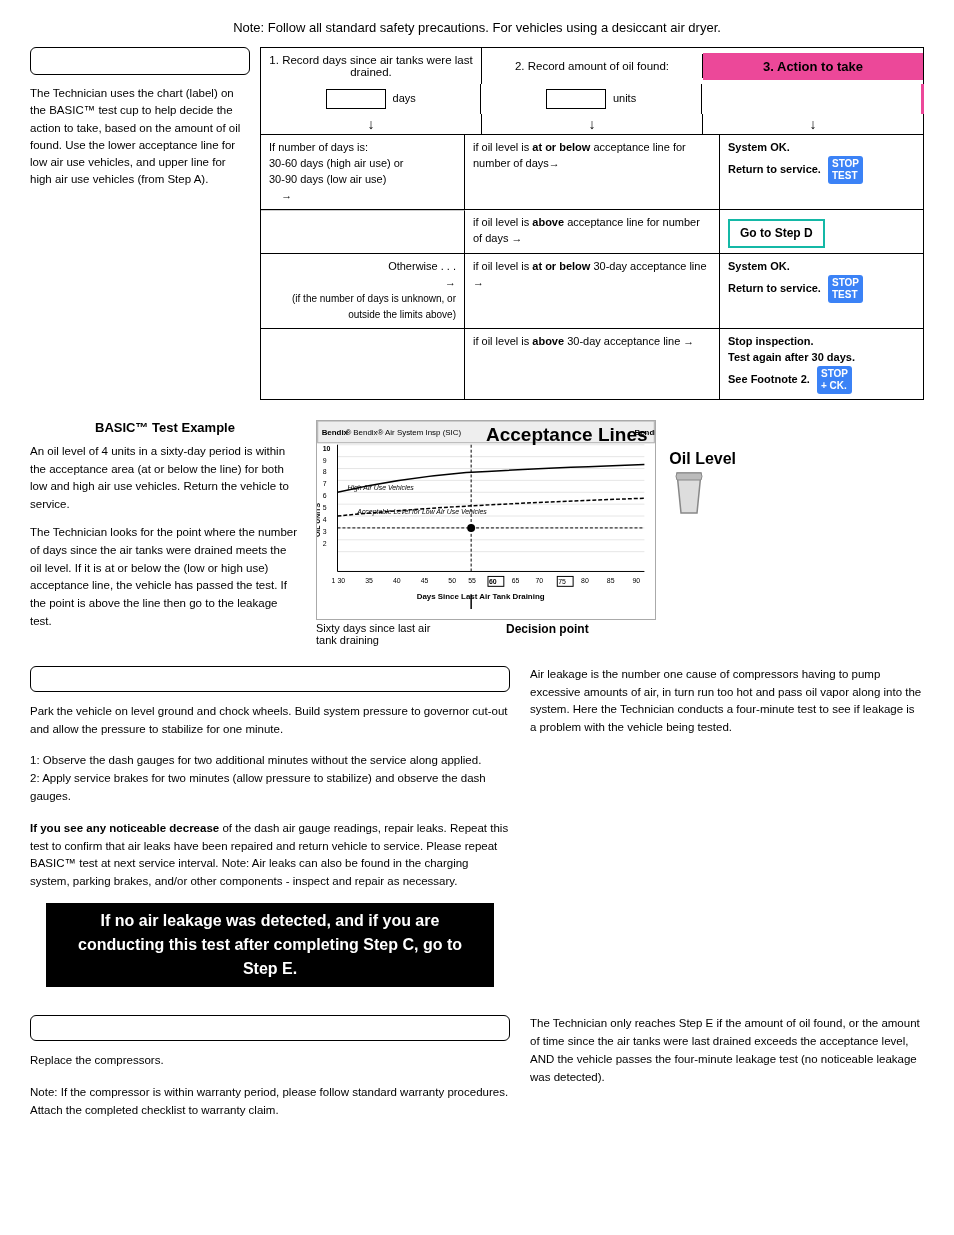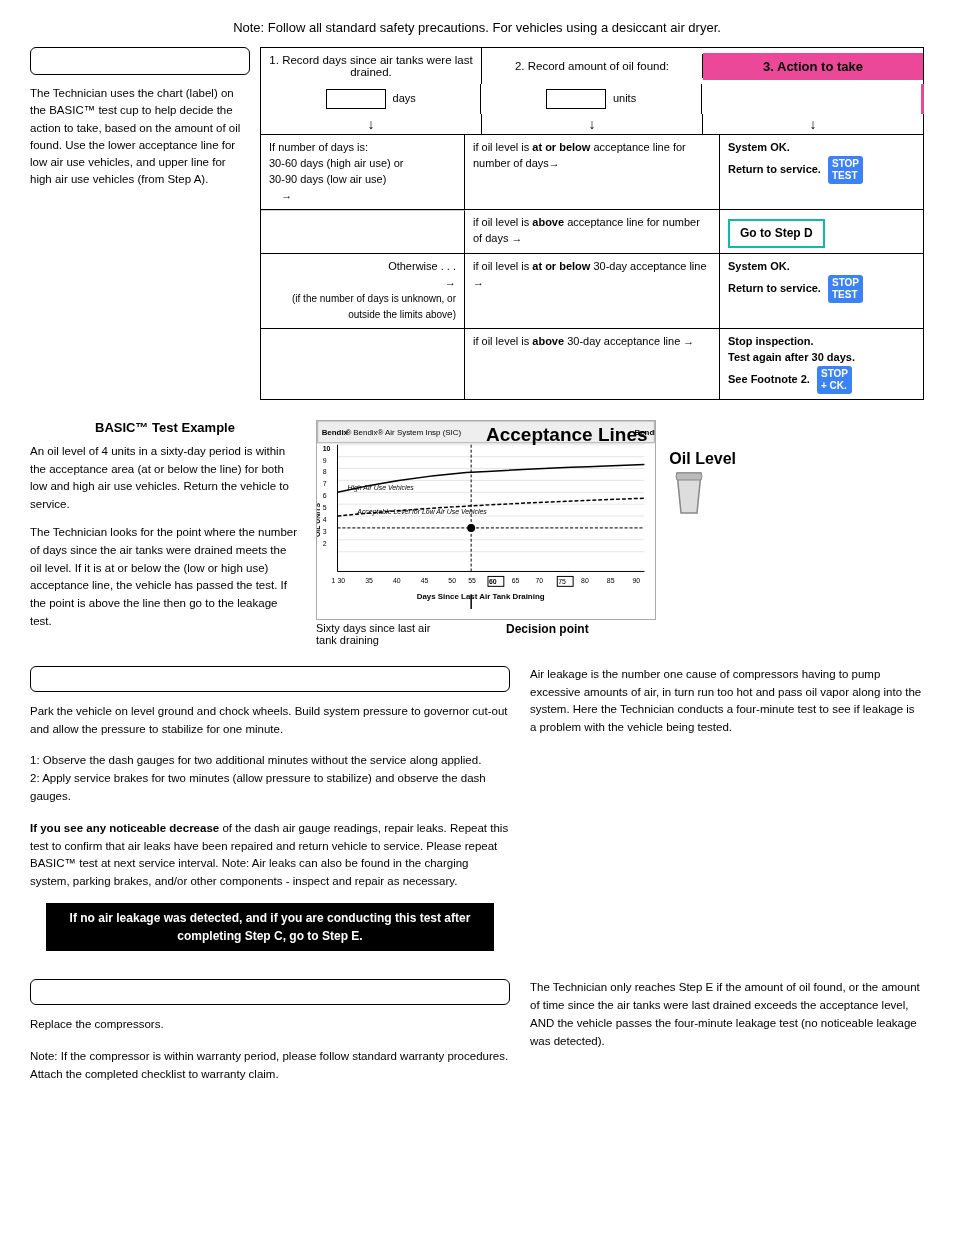--- a/index.html
+++ b/index.html
@@ -196,21 +196,21 @@
     }
     .leakage-text {
       font-size: 11.5px;
       line-height: 1.55;
     }
     .leakage-highlight {
       background: #000;
       color: #fff;
       padding: 6px 14px;
       font-weight: bold;
-      font-size: 12px;
+      font-size: 16px;
       text-align: center;
       margin: 12px 16px;
       line-height: 1.5;
     }
     
     .step-e-section {
       display: flex;
       gap: 20px;
     }
     .step-e-left {

